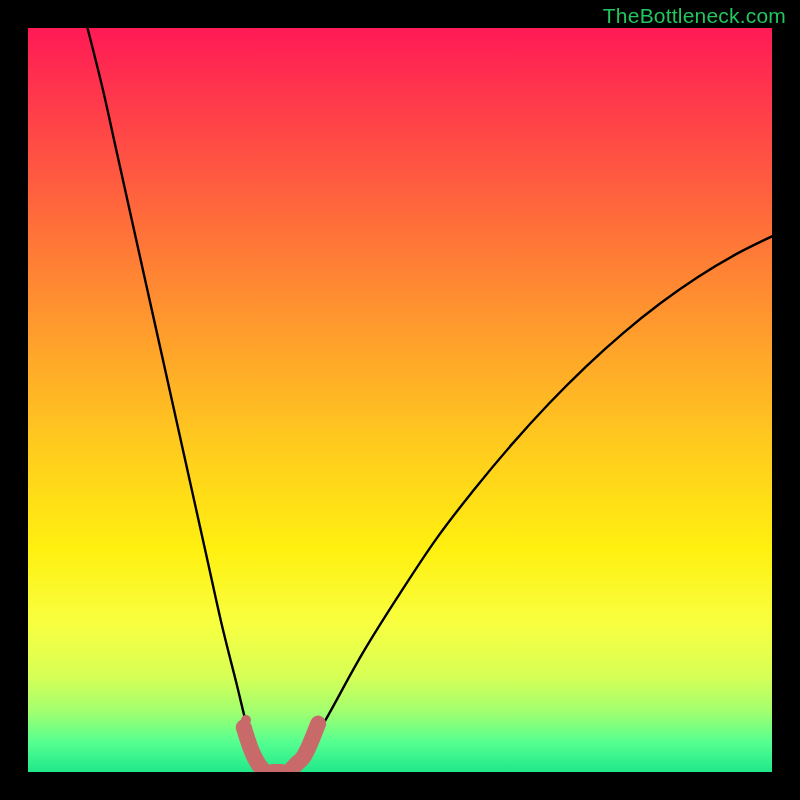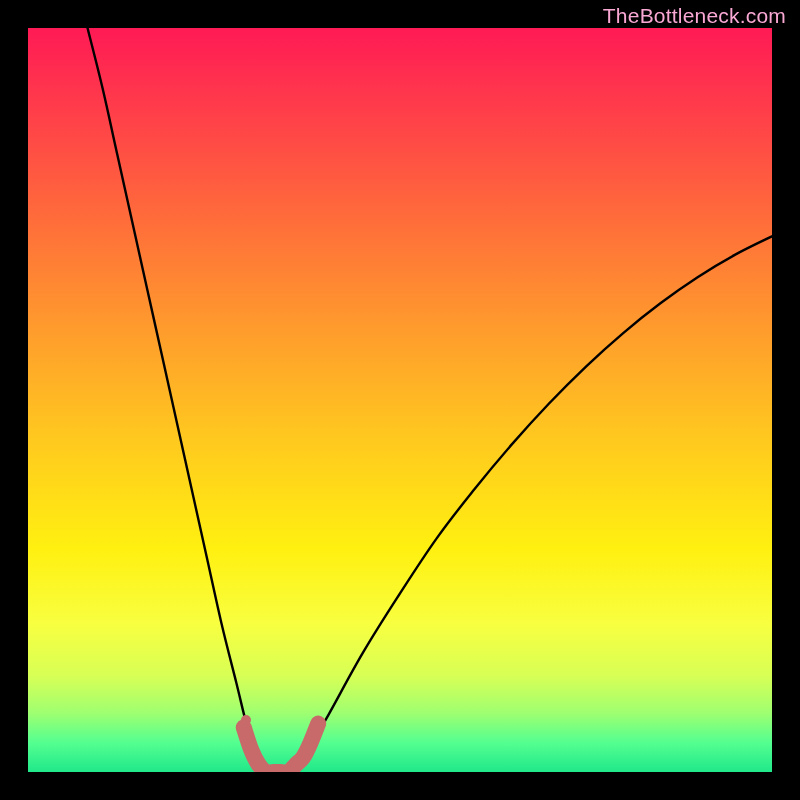--- a/index.html
+++ b/index.html
@@ -52,21 +52,21 @@
     position: absolute;
     left: 0;
     top: 0;
     width: 744px;
     height: 744px;
   }
   .watermark {
     position: absolute;
     top: 4px;
     right: 14px;
-    color: #f9a8d4;
+    color: #22c55e;
     font-size: 21px;
     font-weight: 500;
     letter-spacing: 0.2px;
     z-index: 50;
   }
 </style>
 </head>
 <body>
 
 <div class="frame">

